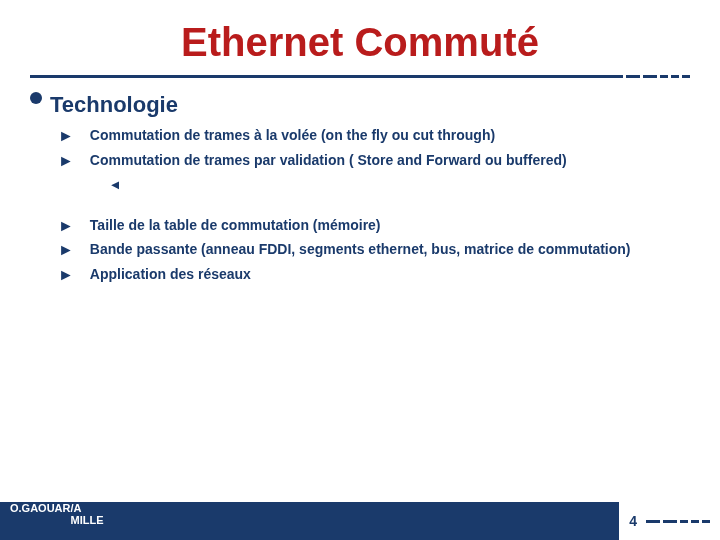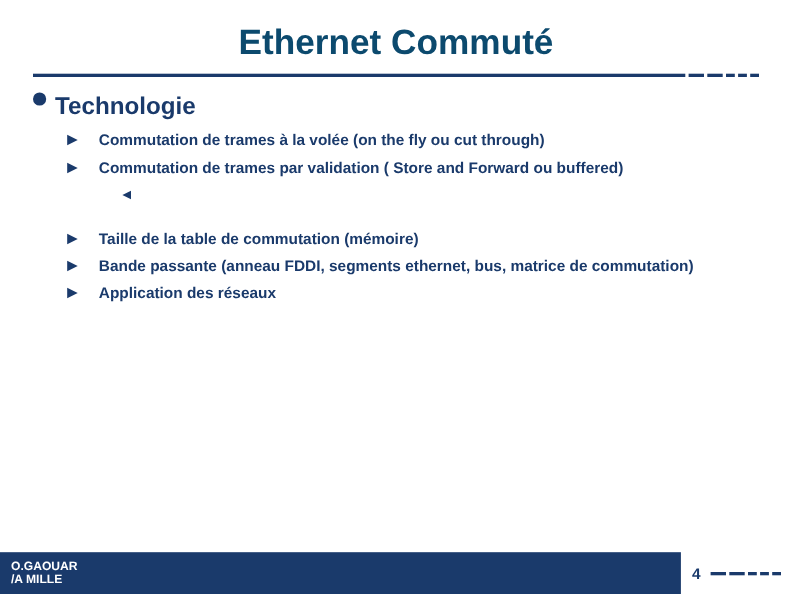--- a/index.html
+++ b/index.html
@@ -21,23 +21,23 @@
       padding: 10px 30px 40px 30px;
     }
 
     
     .title-area {
       text-align: center;
       padding: 10px 0 6px 0;
     }
 
     .title {
-      font-size: 32px;
-      font-weight: bold;
-      color: #0c4a6e;
+      font-size: 40px;
+      font-weight: bold;
+      color: #b91c1c;
     }
 
     
     .divider-top {
       display: flex;
       align-items: center;
       margin: 4px 0 14px 0;
       gap: 3px;
     }
 
@@ -148,21 +148,20 @@
       height: 38px;
       display: flex;
       align-items: center;
     }
 
     .footer-left {
       background: #1a3a6b;
       width: 110px;
       height: 100%;
       display: flex;
-      flex-direction: column;
       justify-content: center;
       padding-left: 10px;
     }
 
     .footer-name {
       font-size: 11px;
       color: #ffffff;
       font-weight: bold;
     }
 

